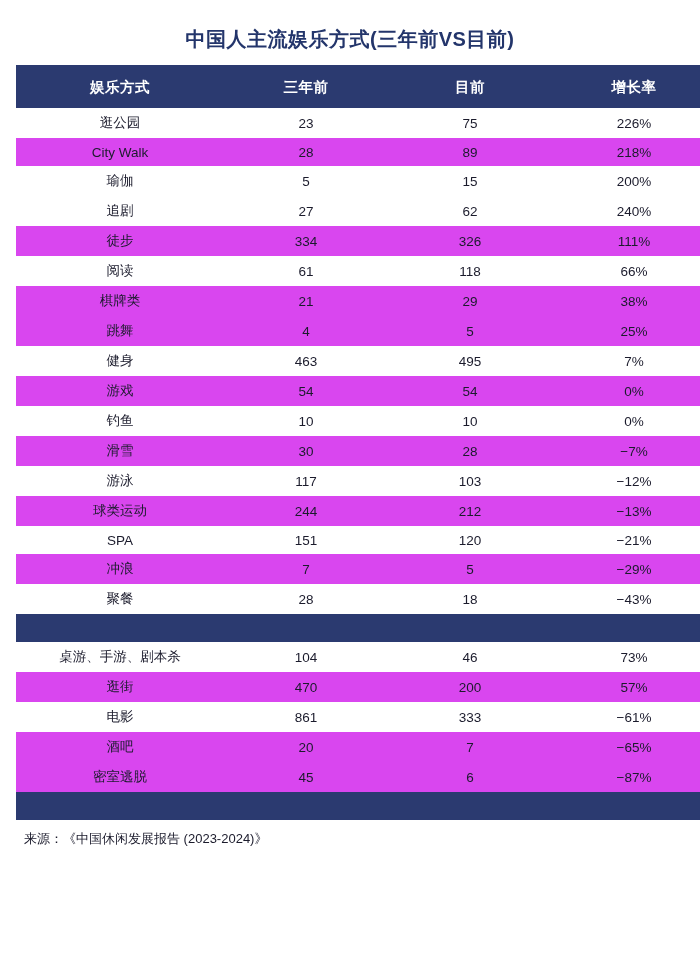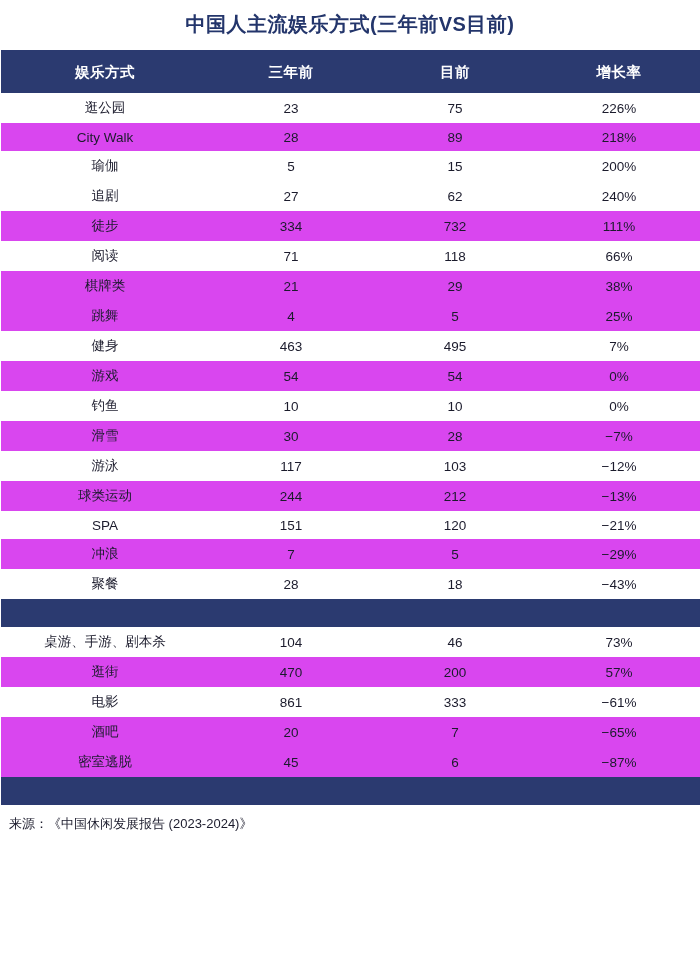--- a/index.html
+++ b/index.html
@@ -11,21 +11,21 @@
     height: 953px;
     background: #ffffff;
     font-family: "Liberation Sans", sans-serif;
     color: #1a1a2e;
     overflow: hidden;
   }
   .page {
     width: 700px;
     height: 953px;
     box-sizing: border-box;
-    padding: 1px;
+    padding: 16px;
     position: relative;
   }
   .title {
     text-align: center;
     font-size: 20px;
     font-weight: bold;
     color: #23356b;
     padding: 10px 0 12px 0;
     letter-spacing: 0.5px;
   }
@@ -126,26 +126,26 @@
         </tr>
         <tr class="odd">
           <td class="name">追剧</td>
           <td>27</td>
           <td>62</td>
           <td>240%</td>
         </tr>
         <tr class="even">
           <td class="name">徒步</td>
           <td>334</td>
-          <td>732</td>
+          <td>326</td>
           <td>111%</td>
         </tr>
         <tr class="odd">
           <td class="name">阅读</td>
-          <td>71</td>
+          <td>61</td>
           <td>118</td>
           <td>66%</td>
         </tr>
         <tr class="even">
           <td class="name">棋牌类</td>
           <td>21</td>
           <td>29</td>
           <td>38%</td>
         </tr>
         <tr class="even">

